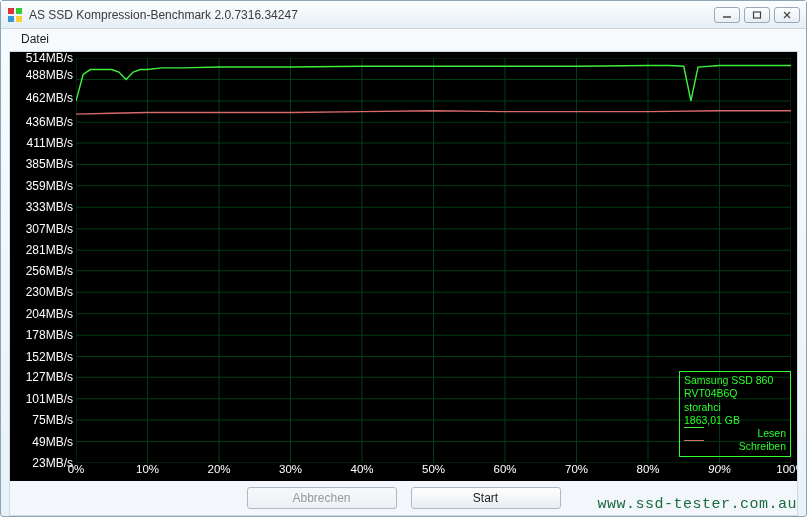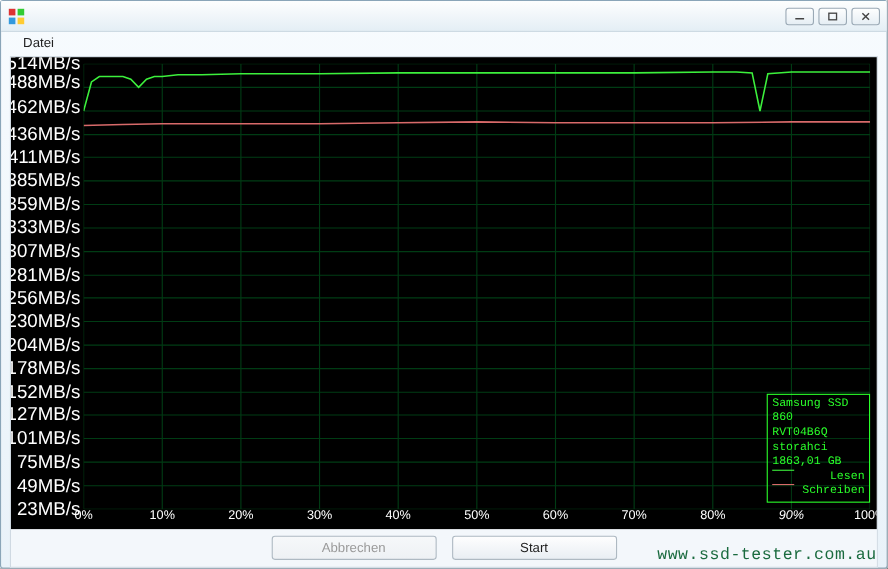--- a/index.html
+++ b/index.html
@@ -66,21 +66,21 @@
     flex: 1;
     background: #000;
     position: relative;
     overflow: hidden;
   }
   .y-labels {
     position: absolute;
     left: 0; top: 0; bottom: 18px;
     width: 66px;
     color: #fff;
-    font-size: 17px;
+    font-size: 12px;
     font-family: Arial, sans-serif;
     text-align: center;
   }
   .y-label { position: absolute; right: 3px; transform: translateY(-50%); white-space: nowrap; }
   .x-labels {
     position: absolute;
     left: 66px; right: 6px; bottom: 2px; height: 16px;
     color: #fff;
     font-size: 11.5px;
     font-family: Arial, sans-serif;
@@ -91,25 +91,25 @@
     left: 66px; right: 6px; top: 6px; bottom: 18px;
   }
   .plot svg { width: 100%; height: 100%; display: block; }
   .grid-line { stroke: #003c14; stroke-width: 1; }
   .series-read { stroke: #3cf03c; stroke-width: 1.4; fill: none; }
   .series-write { stroke: #d86a6a; stroke-width: 1.4; fill: none; }
   .legend-box {
     position: absolute;
     right: 6px;
     bottom: 24px;
-    width: 94px;
+    width: 112px;
     border: 1px solid #2aff2a;
     padding: 2px 4px 3px 4px;
     color: #2aff2a;
-    font-family: Liberation Mono, monospace;
+    font-family: Liberation Sans, sans-serif;
     font-size: 10.5px;
     line-height: 1.25;
     background: rgba(0,0,0,0.15);
   }
   .legend-row { display: flex; align-items: flex-start; gap: 0; }
   .legend-swatch { display:inline-block; width: 20px; height: 0; border-top: 1.5px solid; }
   .legend-swatch.read { border-color: #3cf03c; }
   .legend-swatch.write { border-color: #d86a6a; }
   .legend-label { flex: 1; text-align: right; }
   .button-row {
@@ -146,20 +146,21 @@
 
   <div class="titlebar">
     <span class="app-icon">
       <svg viewBox="0 0 16 16">
           <rect x="1" y="1" width="6" height="6" fill="#d33"></rect>
           <rect x="9" y="1" width="6" height="6" fill="#3c3"></rect>
           <rect x="1" y="9" width="6" height="6" fill="#39d"></rect>
           <rect x="9" y="9" width="6" height="6" fill="#fc3"></rect>
         </svg>
     </span>
+    <span class="title">AS SSD Kompression-Benchmark 2.0.7316.34247</span>
     <span class="spacer"></span>
     <div class="win-btns">
       <div class="win-btn">
         <svg width="10" height="8" viewBox="0 0 10 8">
             <line x1="1" y1="6" x2="9" y2="6" stroke="#444" stroke-width="1.5"></line>
           </svg>
       </div>
       <div class="win-btn">
         <svg width="10" height="8" viewBox="0 0 10 8">
             <rect x="1.5" y="1" width="7" height="6" fill="none" stroke="#444" stroke-width="1.2"></rect>

